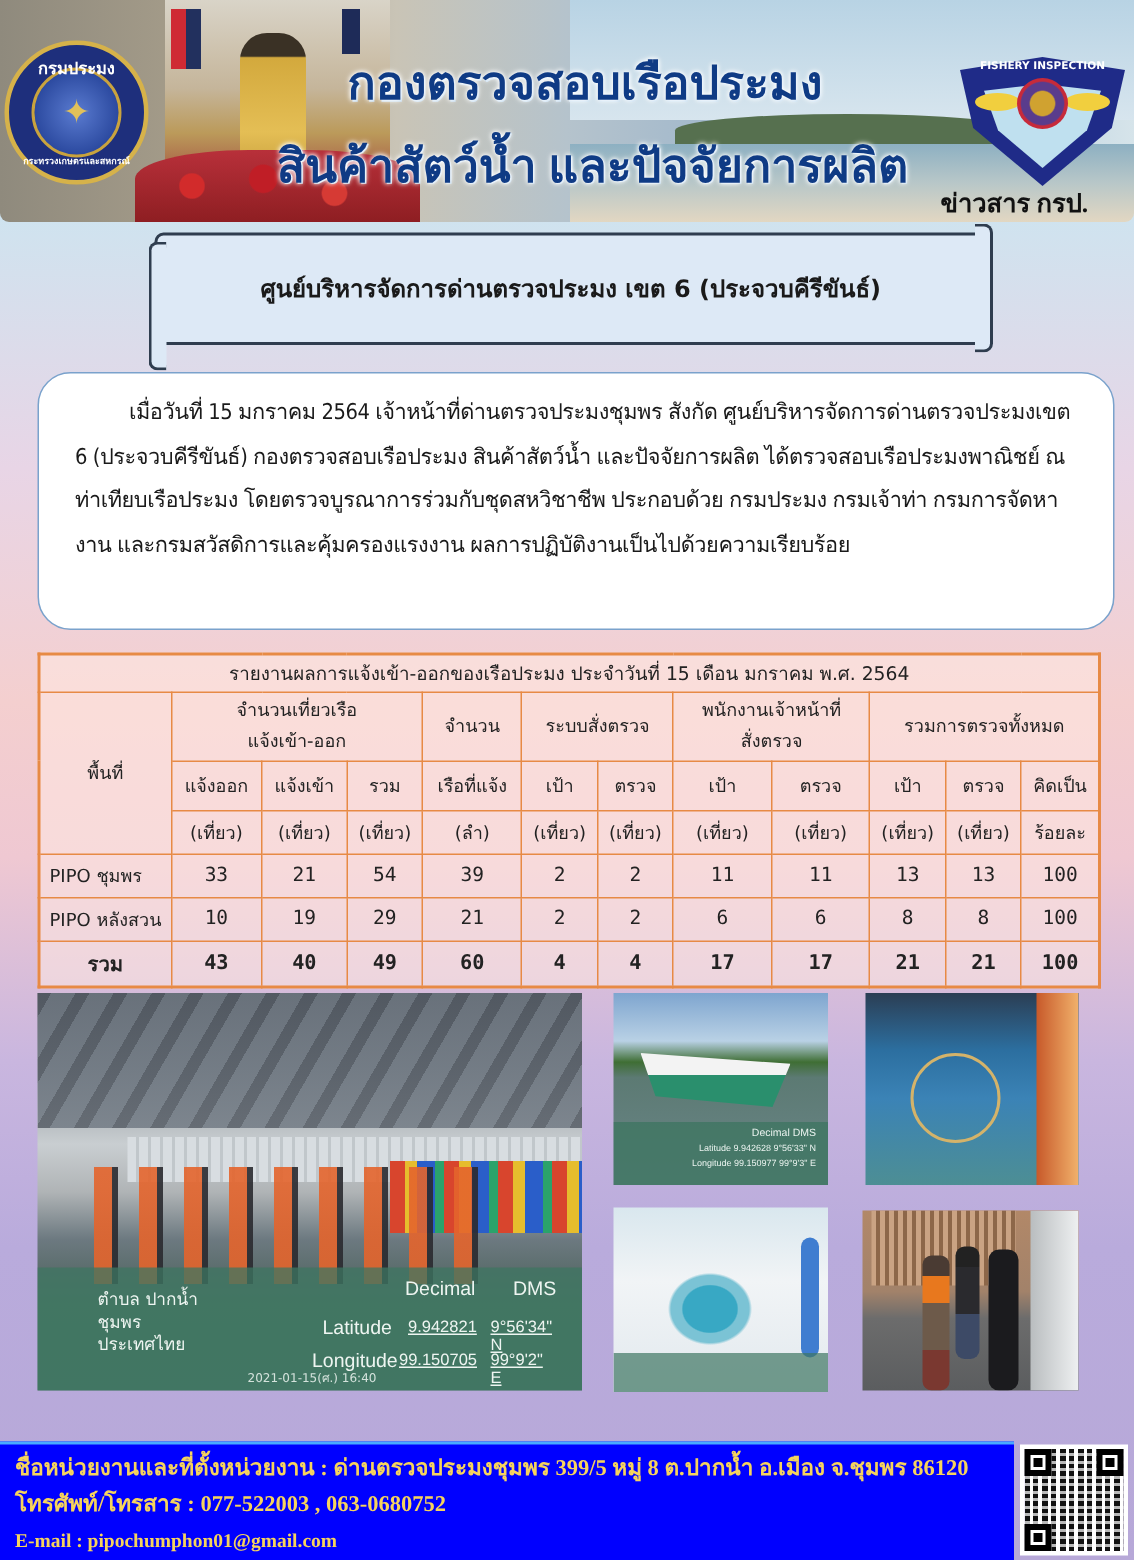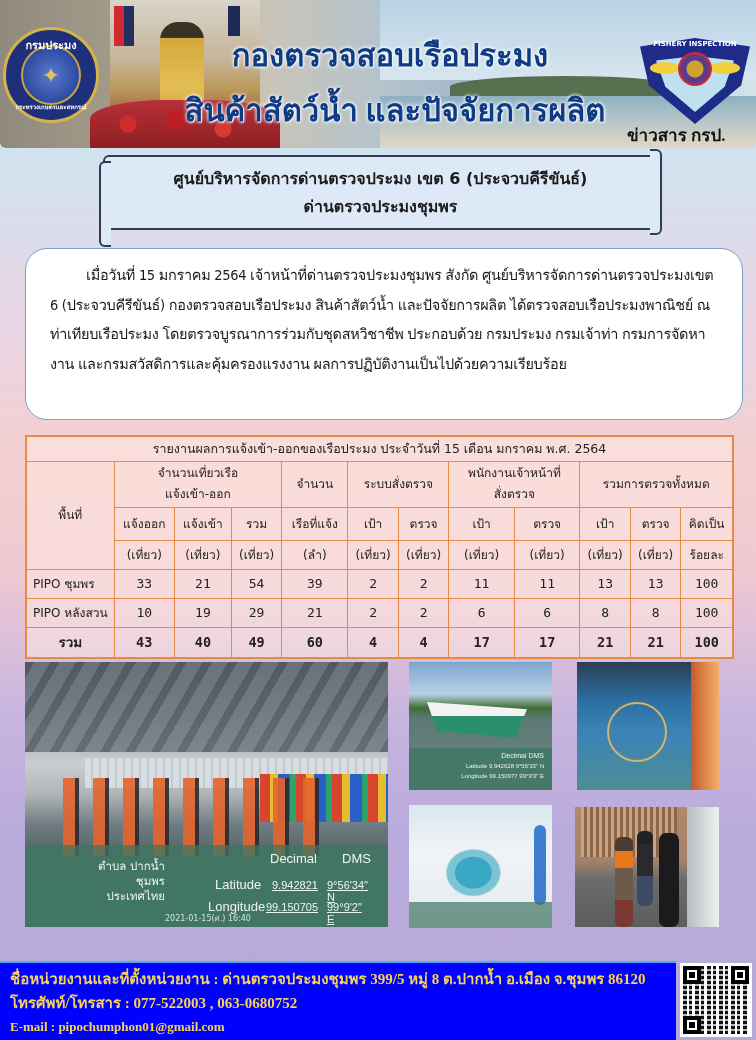--- a/index.html
+++ b/index.html
@@ -180,21 +180,21 @@
   }
   .photo-main .people {
     position: absolute; left: 28px; top: 116px; width: 270px; height: 78px;
     background: repeating-linear-gradient(90deg, transparent 0 10px, #e4642c 10px 22px, #2a2a2f 22px 26px, transparent 26px 30px);
     opacity: 0.9;
   }
   .photo-main .overlay {
     position: absolute; left: 0; bottom: 0; width: 100%; height: 82px;
     background: rgba(62, 118, 98, 0.75); color: #eef5f1;
   }
-  .overlay .place { position: absolute; left: 40px; top: 14px; width: 100px; text-align: right; font-size: 11.5px; line-height: 15px; }
+  .overlay .place { position: absolute; left: 40px; top: 14px; width: 100px; text-align: left; font-size: 11.5px; line-height: 15px; }
   .overlay .gps { position: absolute; left: 185px; top: 6px; font-family: "Liberation Sans", sans-serif; }
   .gps .hdr { position: absolute; top: 0; font-size: 13px; }
   .gps .lbl { position: absolute; font-size: 13px; }
   .gps .val { position: absolute; font-size: 11px; text-decoration: underline; }
   .overlay .ts { position: absolute; left: 140px; bottom: 2px; font-size: 8px; opacity: 0.85; }
 
   .photo-boat {
     left: 409px; top: 662px; width: 143px; height: 128px;
     background: linear-gradient(180deg, #7ea5cf 0%, #b9d1e5 25%, #3f6e34 36%, #5c7a73 44%, #6b8689 100%);
   }
@@ -289,21 +289,20 @@
     <div class="wing-l"></div>
     <div class="wing-r"></div>
     <div class="emblem"></div>
     <span class="ring-text">FISHERY INSPECTION</span>
   </div>
   <div class="news-tag">ข่าวสาร กรป.</div>
 </div>
 
 <div class="scroll-box">
   <span class="t">ศูนย์บริหารจัดการด่านตรวจประมง เขต 6 (ประจวบคีรีขันธ์)</span>
-  <span class="t">ด่านตรวจประมงชุมพร</span>
 </div>
 
 <div class="text-box">
   <p>เมื่อวันที่ 15 มกราคม 2564 เจ้าหน้าที่ด่านตรวจประมงชุมพร สังกัด ศูนย์บริหารจัดการด่านตรวจประมงเขต 6 (ประจวบคีรีขันธ์) กองตรวจสอบเรือประมง สินค้าสัตว์น้ำ และปัจจัยการผลิต ได้ตรวจสอบเรือประมงพาณิชย์ ณ ท่าเทียบเรือประมง โดยตรวจบูรณาการร่วมกับชุดสหวิชาชีพ ประกอบด้วย กรมประมง กรมเจ้าท่า กรมการจัดหางาน และกรมสวัสดิการและคุ้มครองแรงงาน ผลการปฏิบัติงานเป็นไปด้วยความเรียบร้อย</p>
 </div>
 
 <table class="report-table">
   <tbody>
       <tr>
     <td class="cap" colspan="12">รายงานผลการแจ้งเข้า-ออกของเรือประมง ประจำวันที่ 15 เดือน มกราคม พ.ศ. 2564</td>

